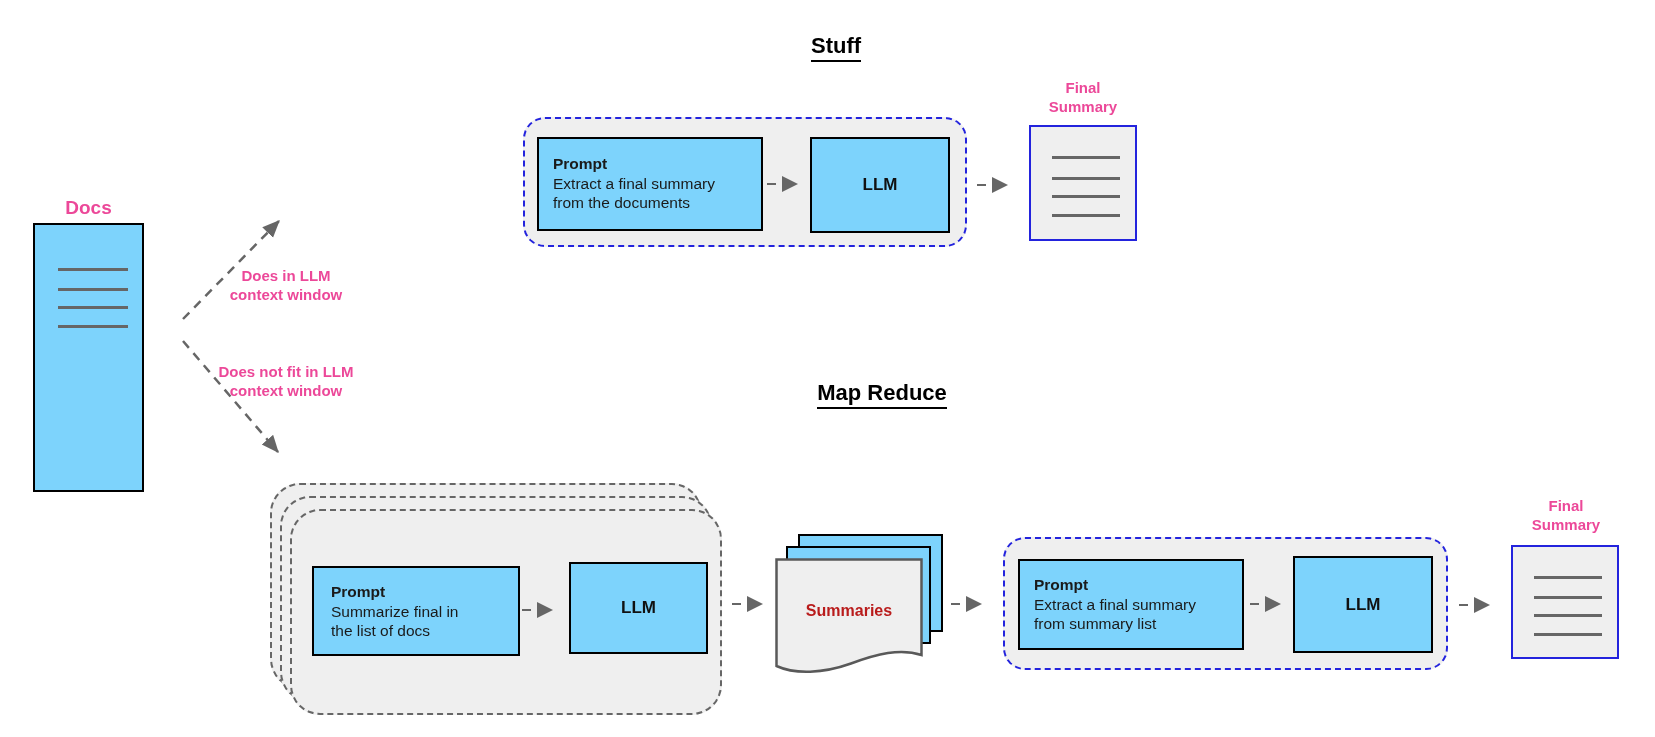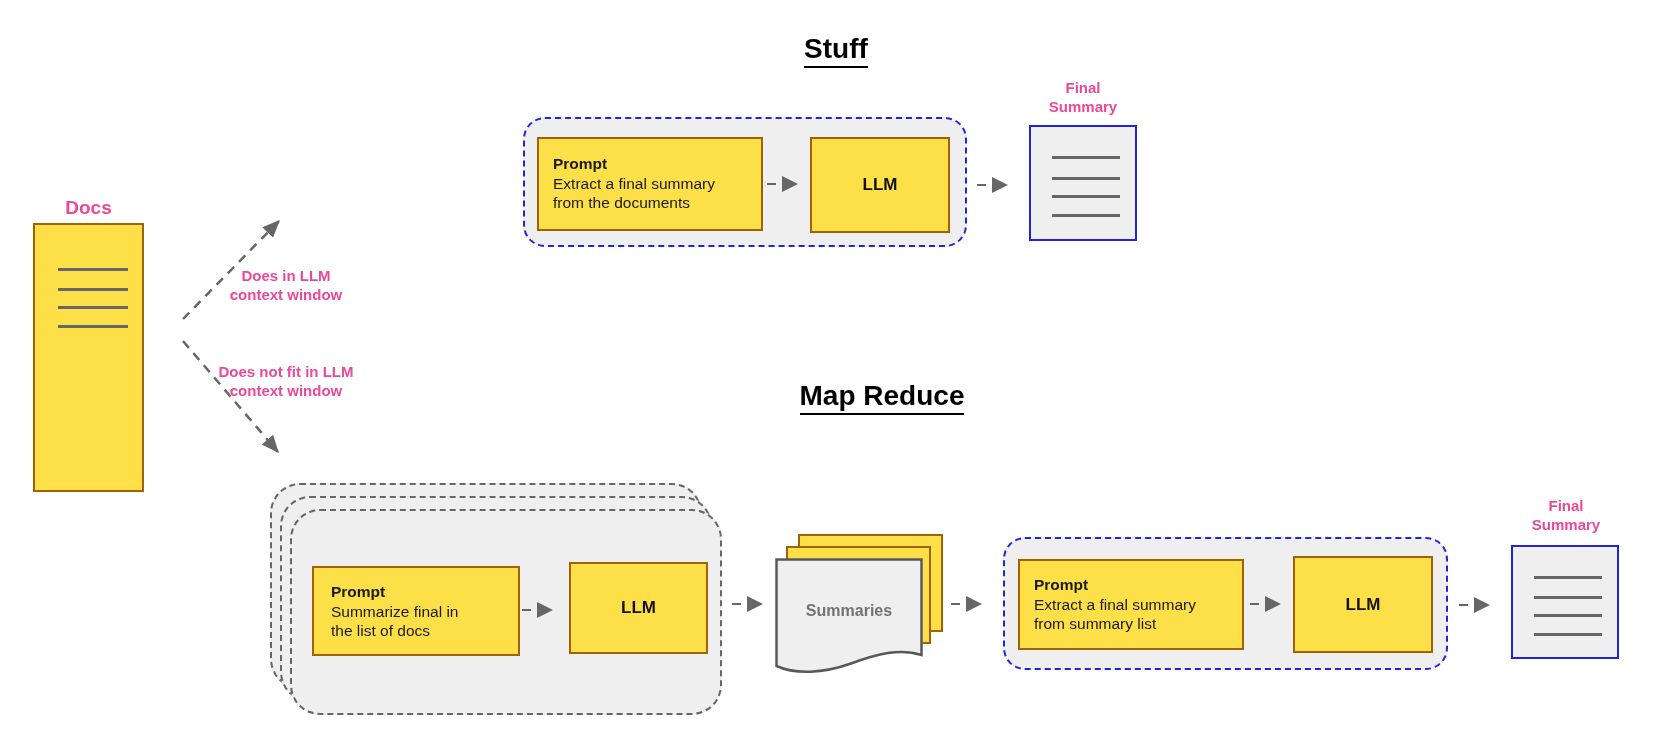--- a/index.html
+++ b/index.html
@@ -2,29 +2,29 @@
 <html><head>
 <meta charset="utf-8">
 <style>
   html,body{margin:0;padding:0;background:#ffffff;}
   #canvas{
     position:relative;width:1655px;height:737px;background:#ffffff;overflow:hidden;
     font-family:"Liberation Sans", sans-serif;color:#1a1a1a;
   }
   .abs{position:absolute;}
   
-  .shape{background:#fde047;border:2px solid #a16207;box-sizing:border-box;}
+  .shape{background:#7dd3fc;border:2px solid #000000;box-sizing:border-box;}
   .dashed-group{
     background:#efefef;border:2.5px dashed #666666;border-radius:30px;box-sizing:border-box;
   }
   .dashed-group.blue{border-color:#2323dd;border-radius:22px;}
   .doc{background:#efefef;border:2.5px solid #2323dd;box-sizing:border-box;}
   .doc-line{position:absolute;height:2.5px;background:#666666;}
   
-  .big-title{font-size:28px;font-weight:bold;color:#000;text-align:center;}
+  .big-title{font-size:22px;font-weight:bold;color:#000;text-align:center;}
   .big-title span{display:inline-block;border-bottom:2.5px solid #000;padding-bottom:1px;}
   .shape-label{font-size:17px;font-weight:bold;color:#111;display:flex;align-items:center;justify-content:center;width:100%;height:100%;}
   .small-label{font-size:15px;font-weight:bold;text-align:center;line-height:19px;color:#ec4899;}
   .prompt-text{font-size:15.5px;line-height:19.5px;color:#1a1a1a;}
   .prompt-text .pt-title{font-weight:bold;}
   
   .arr{display:flex;align-items:center;height:16px;}
   .arr .a-dash{width:9px;height:2.5px;background:#666666;margin-right:6px;}
   .arr .a-head{width:0;height:0;border-left:16px solid #666666;border-top:8px solid transparent;border-bottom:8px solid transparent;}
   svg.overlay{position:absolute;left:0;top:0;pointer-events:none;}
@@ -129,21 +129,21 @@
     <span class="a-dash"></span>
     <span class="a-head"></span>
   </div>
 
   <div class="abs shape" style="left:798px;top:534px;width:145px;height:98px;"></div>
   <div class="abs shape" style="left:786px;top:546px;width:145px;height:98px;"></div>
   <div class="abs" style="left:775px;top:558px;width:148px;height:118px;">
     <svg width="148" height="118" viewBox="0 0 148 118">
       <path d="M1.5,1.5 L146.5,1.5 L146.5,97 C125,90 102,96 76,105.5 C48,115.5 20,116.5 1.5,108 Z" fill="#efefef" stroke="#595959" stroke-width="2.5"></path>
     </svg>
-    <div class="abs" style="left:0;top:44px;width:148px;text-align:center;font-size:16px;font-weight:bold;color:#737373;">Summaries</div>
+    <div class="abs" style="left:0;top:44px;width:148px;text-align:center;font-size:16px;font-weight:bold;color:#b91c1c;">Summaries</div>
   </div>
 
   <div class="abs arr" style="left:951px;top:596px;">
     <span class="a-dash"></span>
     <span class="a-head"></span>
   </div>
 
   <div class="abs dashed-group blue" style="left:1003px;top:537px;width:445px;height:133px;"></div>
 
   <div class="abs shape" style="left:1018px;top:559px;width:226px;height:91px;">

